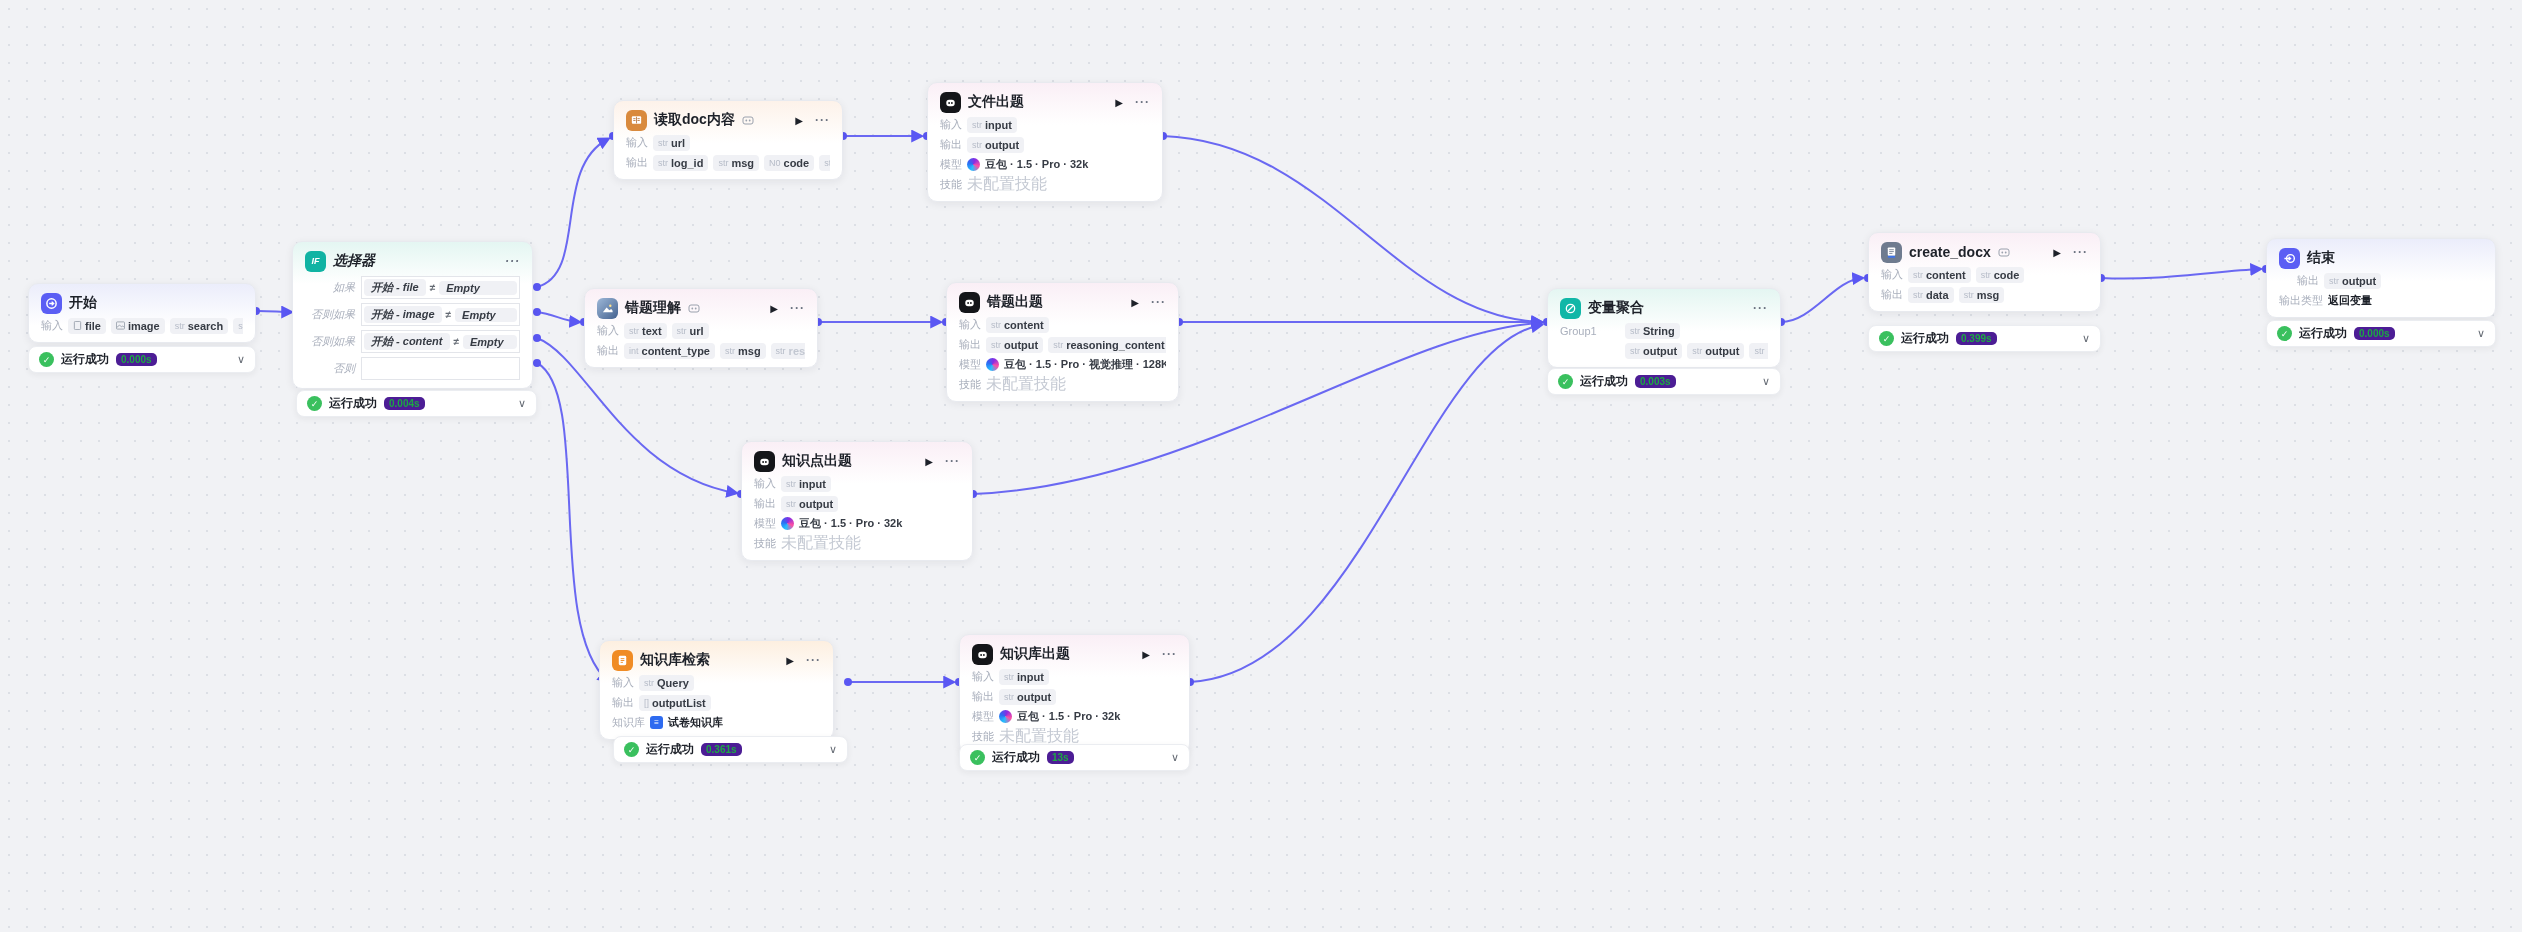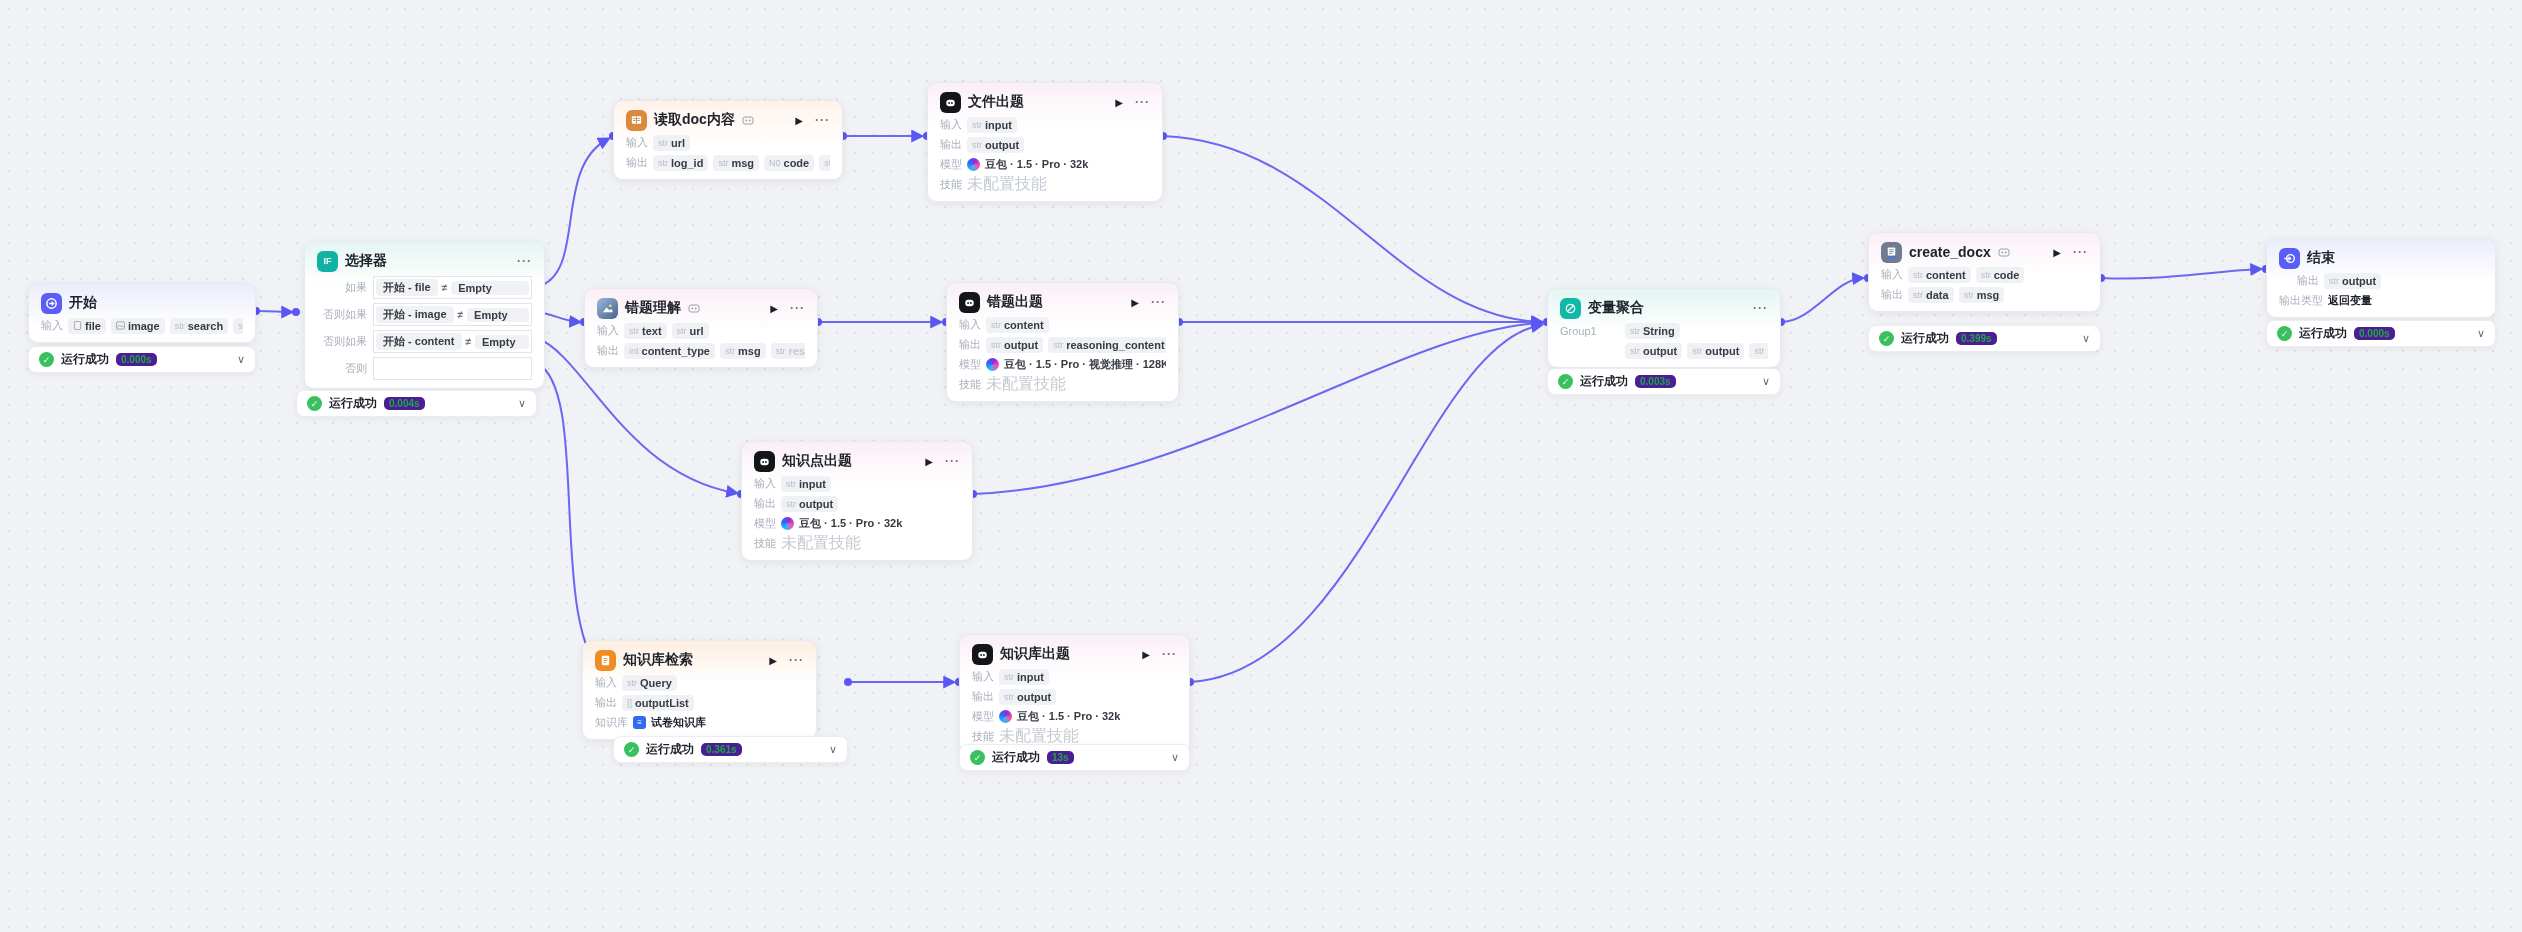--- a/index.html
+++ b/index.html
@@ -145,21 +145,21 @@
         </span>
     </div>
   </div>
   <div class="status" style="left:28px;top:346px;width:228px;">
     <span class="check">✓</span>
     <span class="stx">运行成功</span>
     <span class="time">0.000s</span>
     <span class="chev">∨</span>
   </div>
 
-  <div class="node tint-teal" style="left:304px;top:241px;width:241px;">
+  <div class="node tint-teal" style="left:292px;top:241px;width:241px;font-style:italic;">
     <div class="hdr">
       <span class="icon24" style="background:#10b3a3;color:#fff;font-size:9px;font-weight:800;">IF</span>
       <span class="title">选择器</span>
       <span class="hdr-actions">
           <span class="more">···</span>
         </span>
     </div>
     <div class="cond">
       <span class="lbl">如果</span>
       <span class="cond-box">
@@ -410,21 +410,21 @@
         <span class="lbl">模型</span>
       <span class="doubao"></span>
       <span class="model-name">豆包 · 1.5 · Pro · 32k</span>
       </div>
     <div class="row">
         <span class="lbl">技能</span>
       <span class="skill">未配置技能</span>
       </div>
   </div>
 
-  <div class="node tint-orange" style="left:582px;top:640px;width:235px;">
+  <div class="node tint-orange" style="left:599px;top:640px;width:235px;">
     <div class="hdr">
       <span class="icon24" style="background:#f08c25;">
         <svg width="13" height="13" viewBox="0 0 14 14">
             <rect x="3" y="2" width="8" height="10" rx="1.5" fill="#fff"></rect>
             <path d="M5,5 L9,5 M5,7 L9,7 M5,9 L7.5,9" stroke="#f08c25" stroke-width="1"></path>
           </svg>
       </span>
       <span class="title">知识库检索</span>
       <span class="hdr-actions">
         <span class="play">▶</span>

